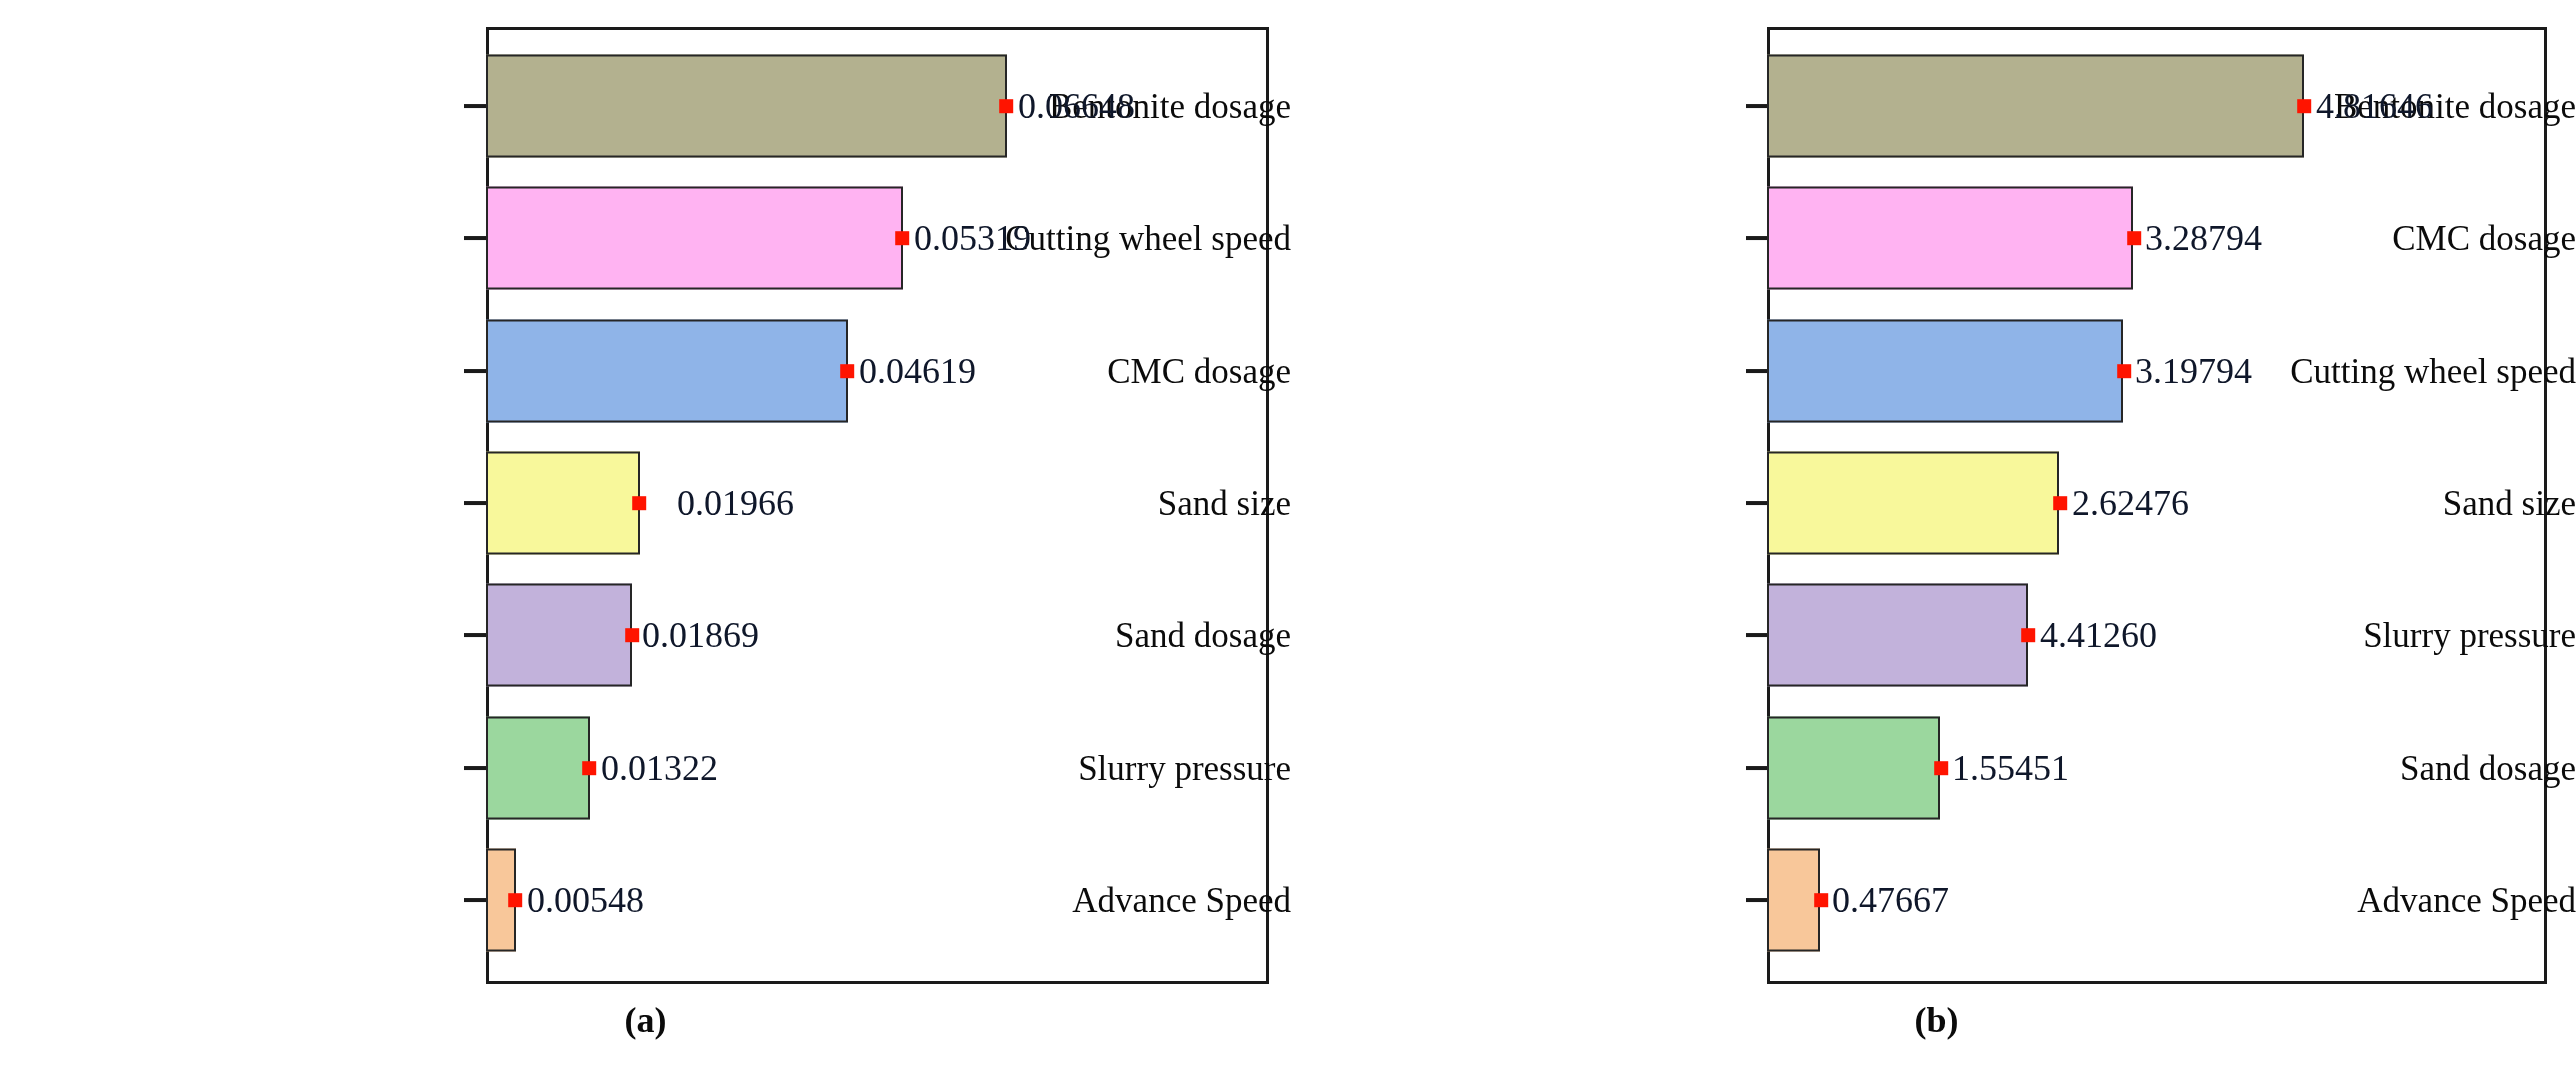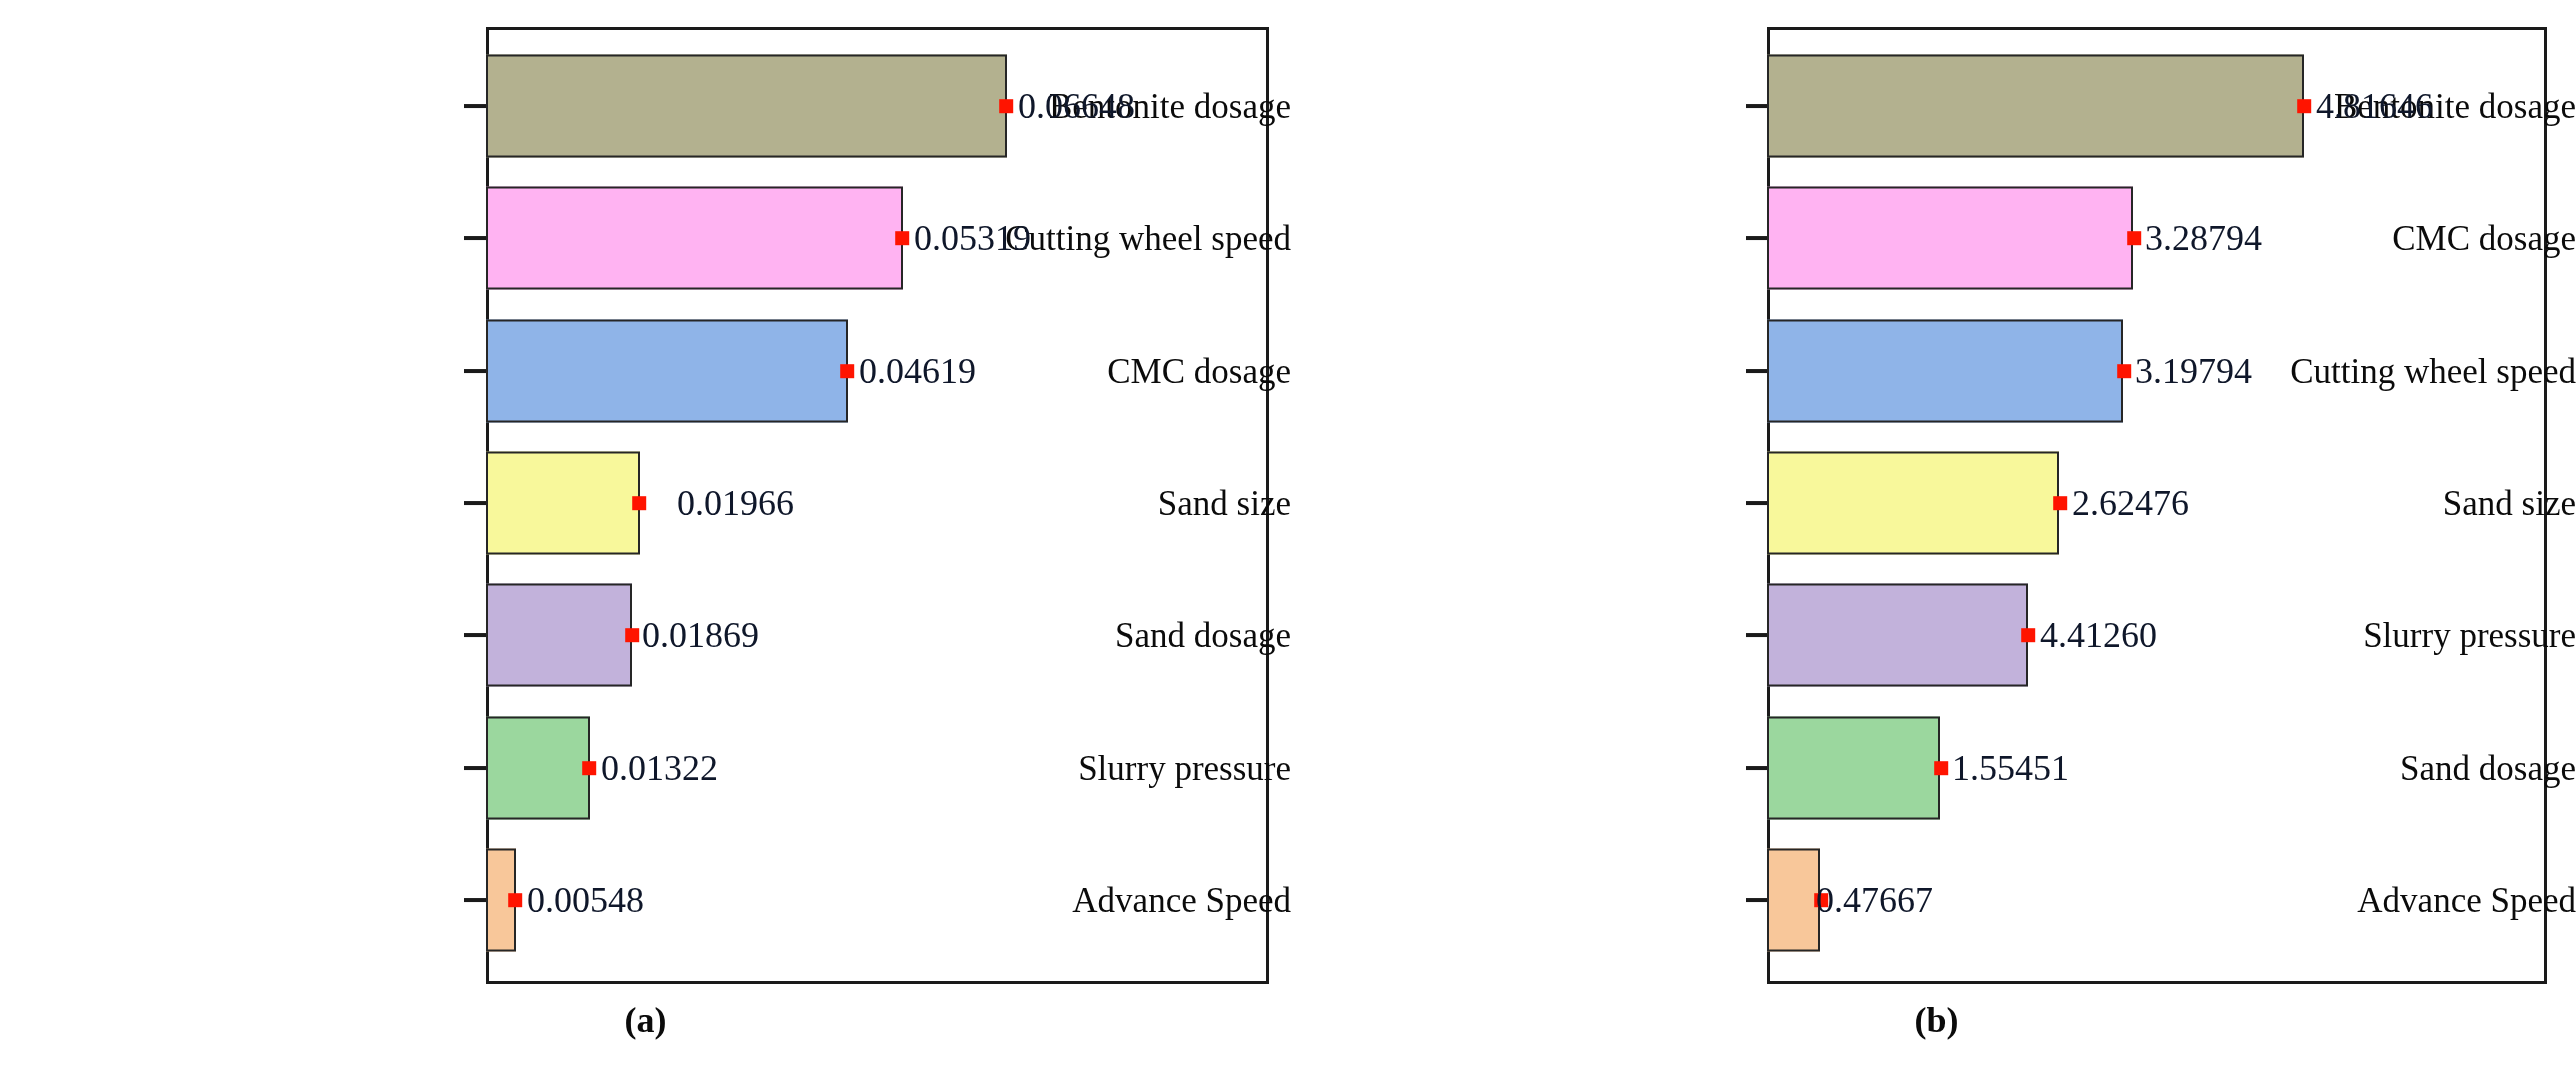--- a/index.html
+++ b/index.html
@@ -191,20 +191,20 @@
           <div class="tick"></div>
           <div class="bar" style="left: 476px; width: 173px; background: rgb(155, 215, 158);"></div>
           <div class="marker" style="left: 650px; background: rgb(255, 20, 0);"></div>
           <div class="value" style="left: 661px;">1.55451</div>
         </div>
         <div class="row" style="top: 834px;">
           <div class="cat-label">Advance Speed</div>
           <div class="tick"></div>
           <div class="bar" style="left: 476px; width: 53px; background: rgb(248, 199, 154);"></div>
           <div class="marker" style="left: 530px; background: rgb(255, 20, 0);"></div>
-          <div class="value" style="left: 525px;">0.47667</div>
+          <div class="value" style="left: 541px;">0.47667</div>
         </div>
       </div>
     <div class="subcaption" id="cap-b">(b)</div>
   </div>
 
 </div>
 
 
 </body></html>

